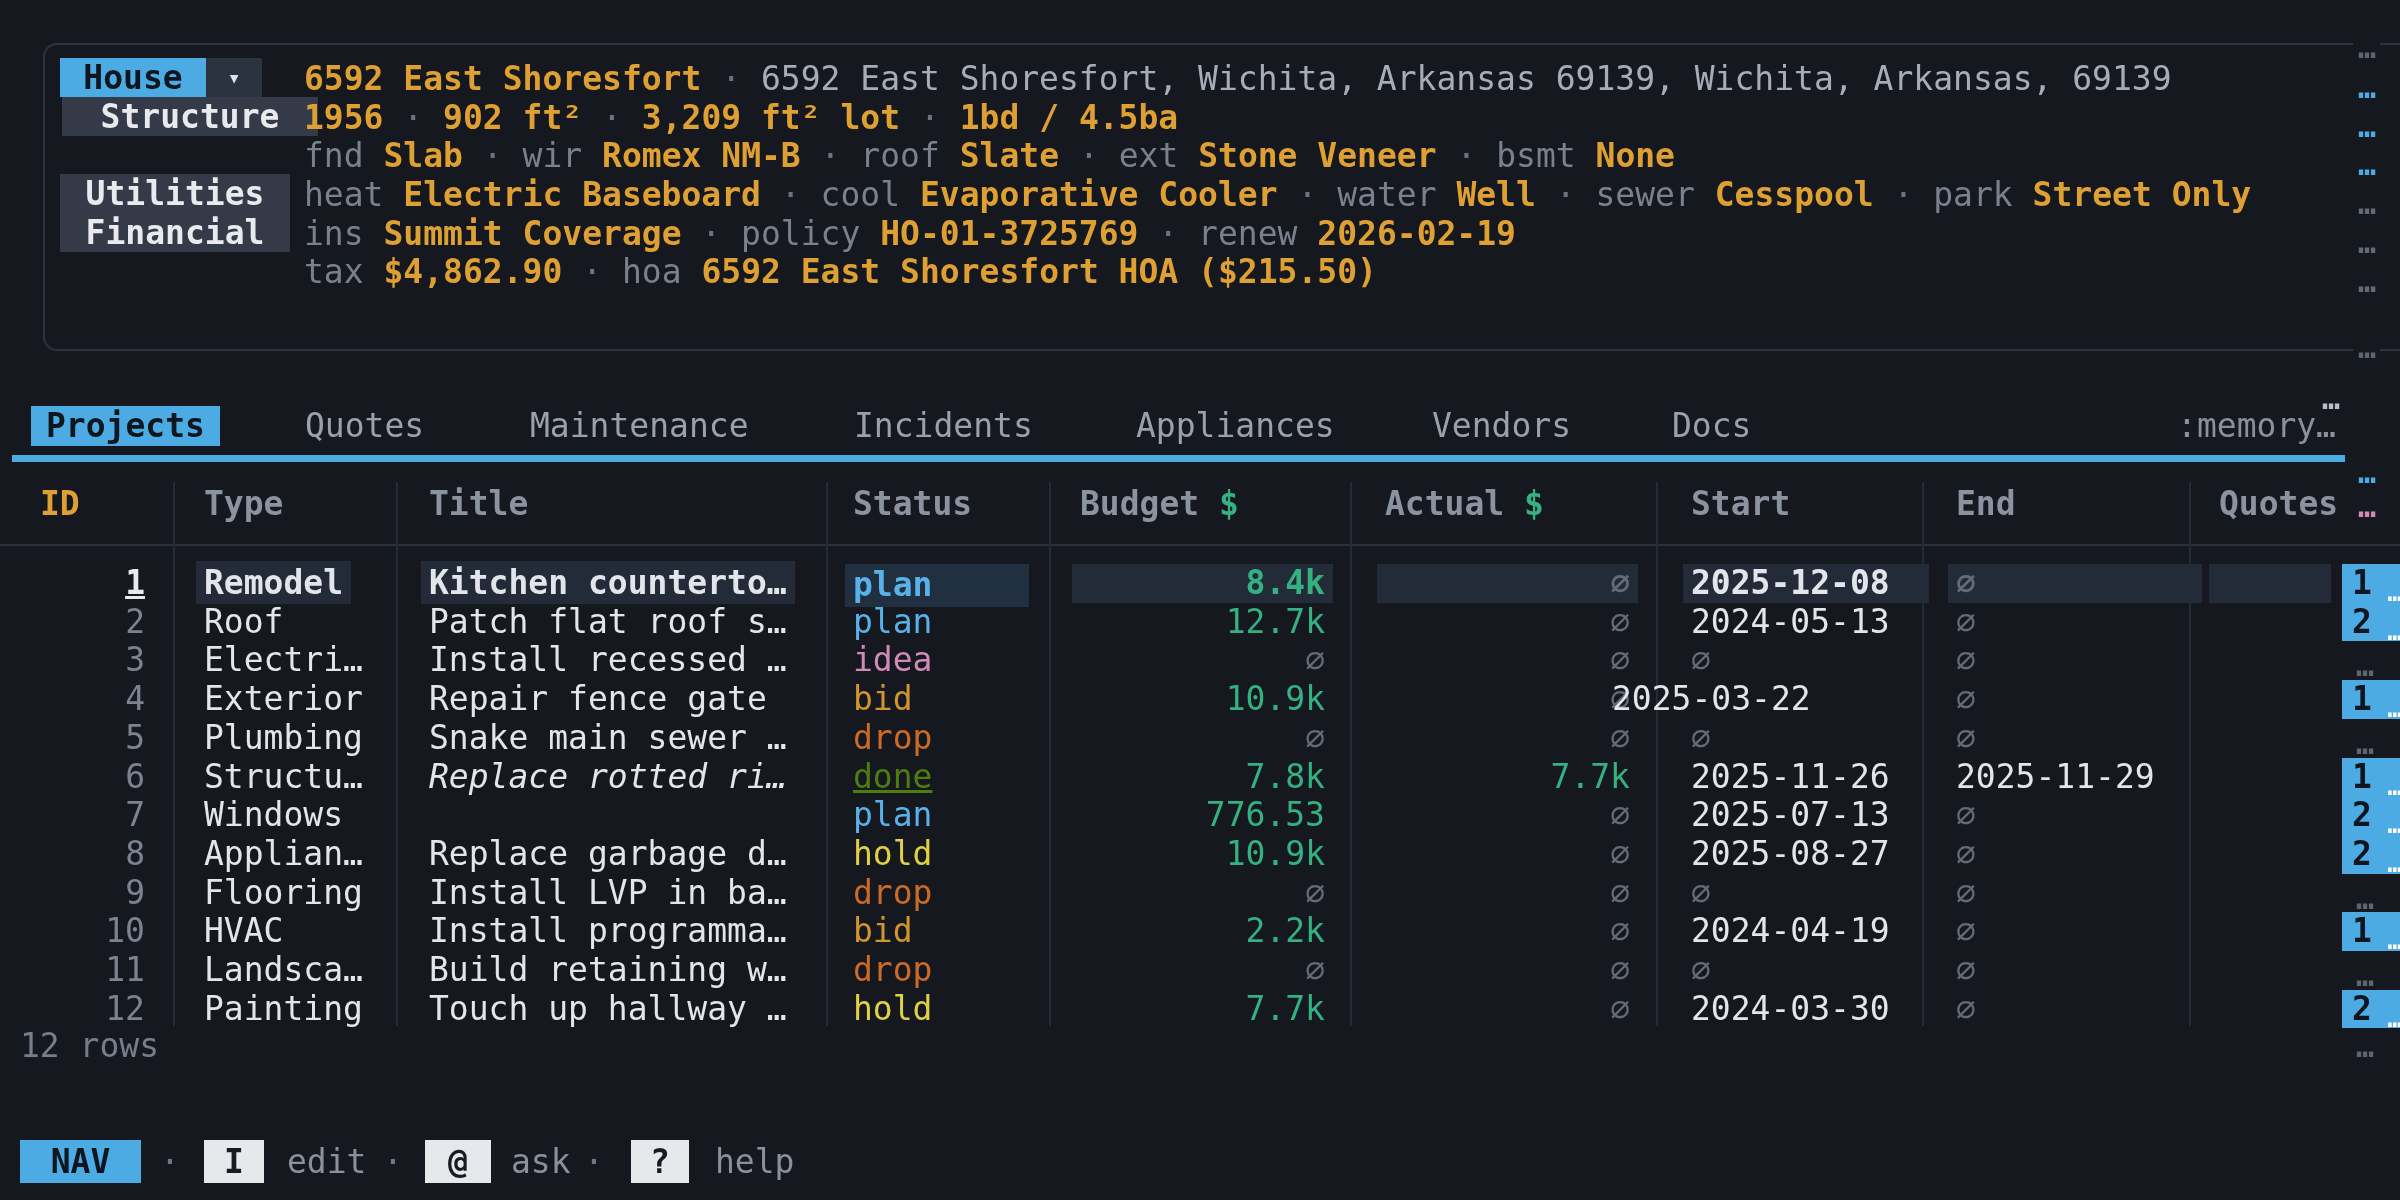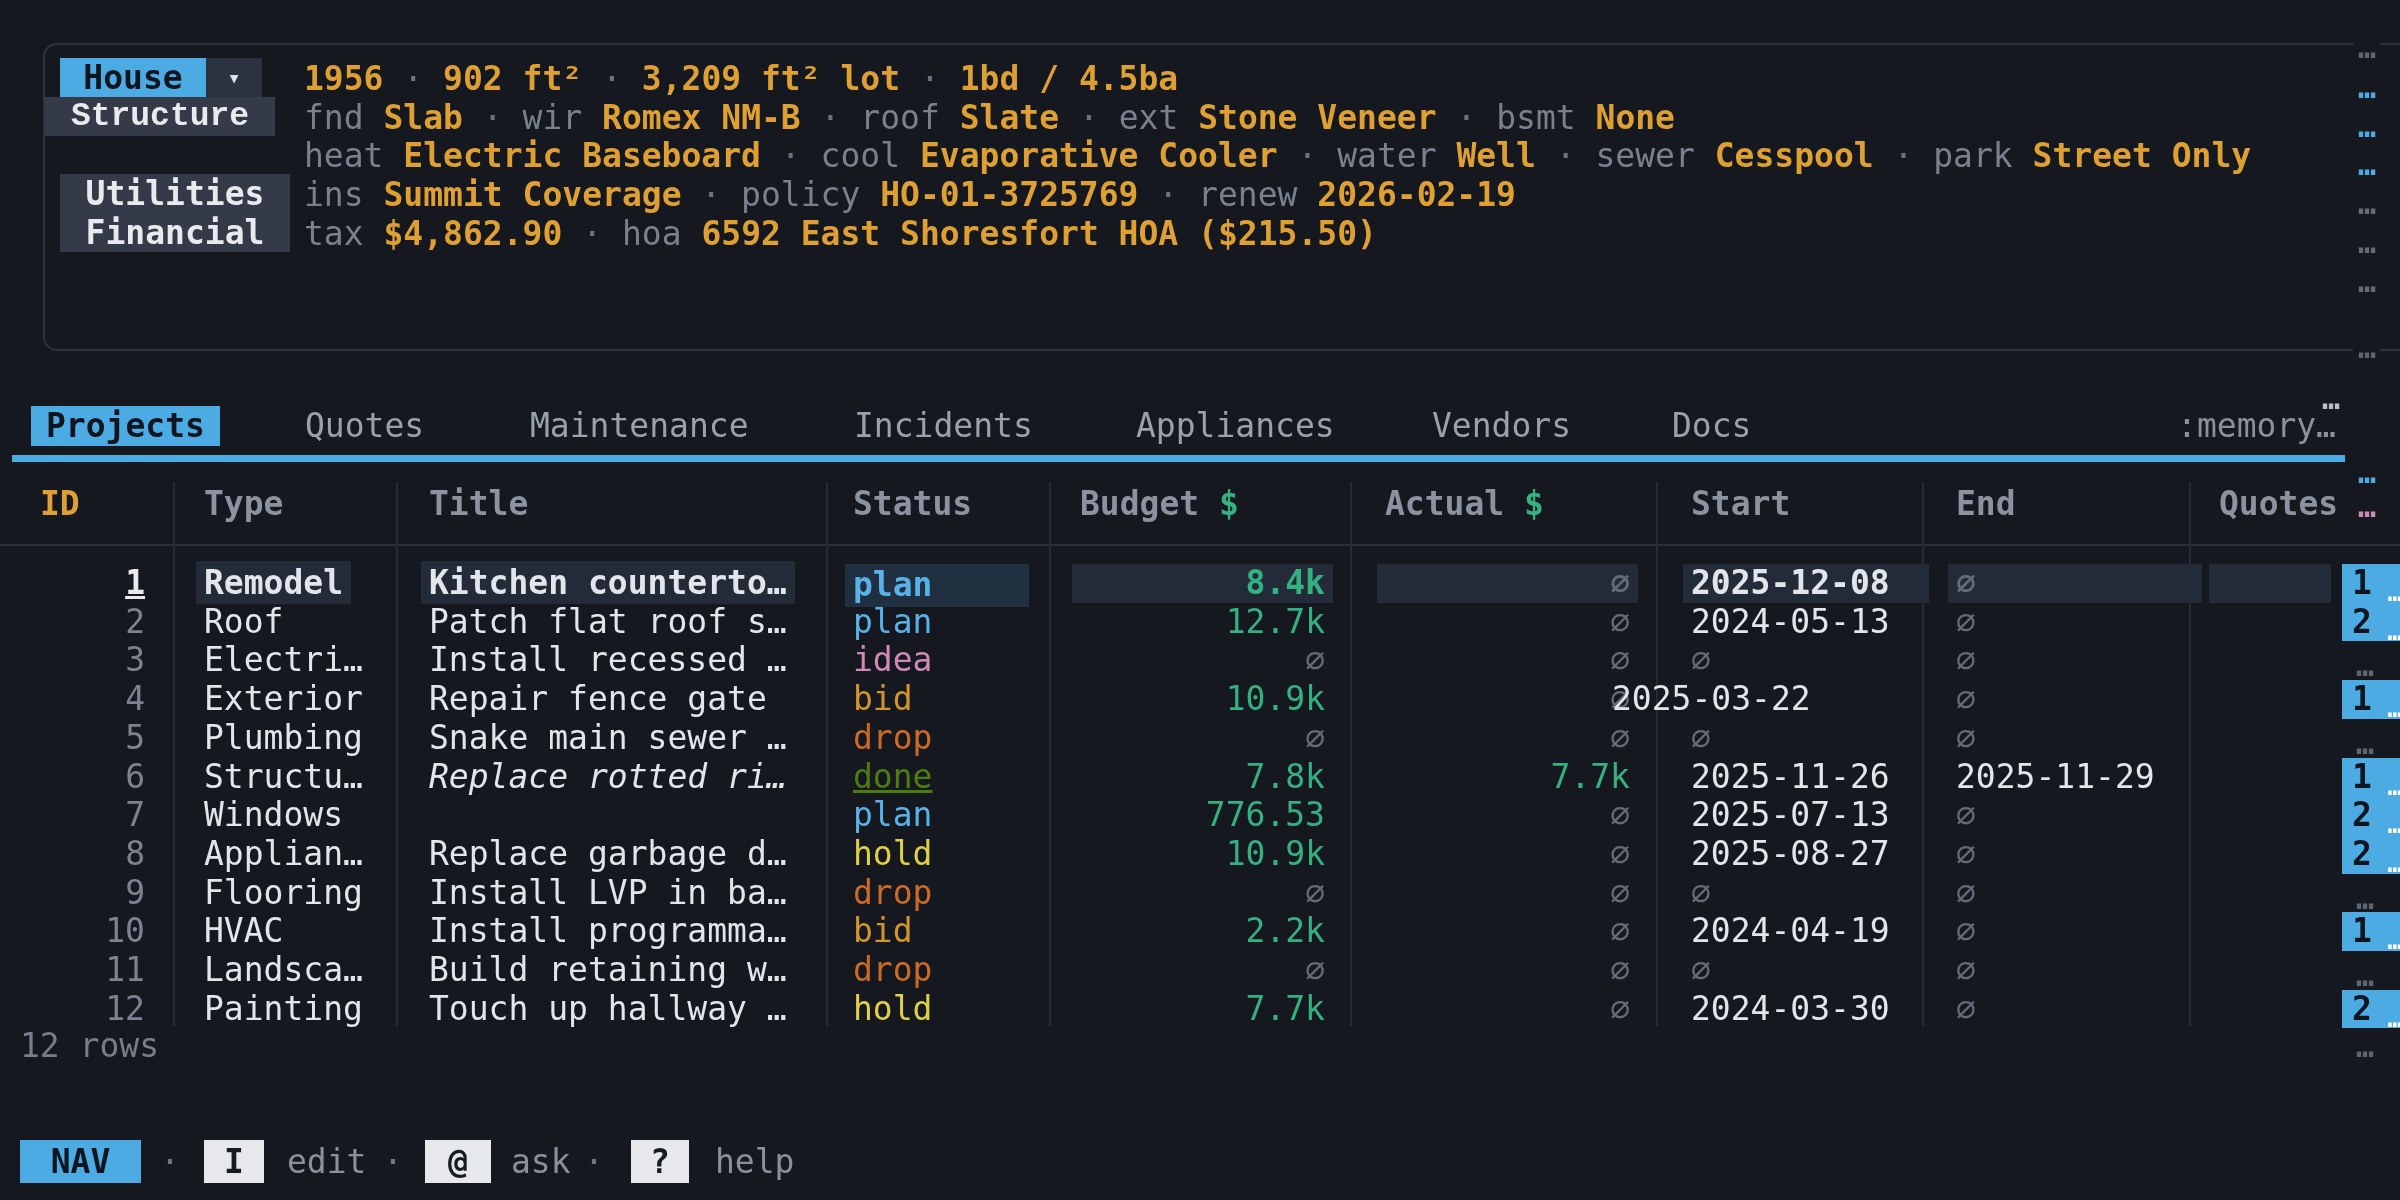--- a/index.html
+++ b/index.html
@@ -63,25 +63,26 @@
   .slabel{position:absolute;top:1140px;height:43px;line-height:43px;color:#8a919b;}
   .sdot{position:absolute;top:1140px;height:43px;line-height:43px;color:#707886;}
 </style>
 </head>
 <body>
 
 <div id="panel">
   <div class="side-btn active" style="left:15px;top:13px;width:146px;height:39px;">House</div>
   <div class="caret-box" style="left:161px;top:13px;width:56px;height:39px;">▾</div>
   <div id="section-buttons">
-      <div class="side-btn" style="left: 0; top: 52px; width: 230px; height: 39px; font-family: Liberation Mono, monospace;">Structure</div>
+      <div class="side-btn" style="left: 17px; top: 52px; width: 256px; height: 39px;">Structure</div>
       <div class="side-btn" style="left: 15px; top: 129px; width: 230px; height: 39px;">Utilities</div>
       <div class="side-btn" style="left: 15px; top: 168px; width: 230px; height: 39px; text-align: center;">Financial</div>
     </div>
   <div id="panel-lines" class="abs" style="left:259px;top:15px;">
+      <div class="pline"><span class="v">6592 East Shoresfort</span><span class="s"> · </span><span class="a">6592 East Shoresfort, Wichita, Arkansas 69139, Wichita, Arkansas, 69139</span></div>
       <div class="pline"><span class="v">1956</span><span class="s"> · </span><span class="v">902 ft²</span><span class="s"> · </span><span class="v">3,209 ft² lot</span><span class="s"> · </span><span class="v">1bd / 4.5ba</span></div>
       <div class="pline"><span class="l">fnd </span><span class="v">Slab</span><span class="s"> · </span><span class="l">wir </span><span class="v">Romex NM-B</span><span class="s"> · </span><span class="l">roof </span><span class="v">Slate</span><span class="s"> · </span><span class="l">ext </span><span class="v">Stone Veneer</span><span class="s"> · </span><span class="l">bsmt </span><span class="v">None</span></div>
       <div class="pline"><span class="l">heat </span><span class="v">Electric Baseboard</span><span class="s"> · </span><span class="l">cool </span><span class="v">Evaporative Cooler</span><span class="s"> · </span><span class="l">water </span><span class="v">Well</span><span class="s"> · </span><span class="l">sewer </span><span class="v">Cesspool</span><span class="s"> · </span><span class="l">park </span><span class="v">Street Only</span></div>
       <div class="pline"><span class="l">ins </span><span class="v">Summit Coverage</span><span class="s"> · </span><span class="l">policy </span><span class="v">HO-01-3725769</span><span class="s"> · </span><span class="l">renew </span><span class="v">2026-02-19</span></div>
       <div class="pline"><span class="l">tax </span><span class="v">$4,862.90</span><span class="s"> · </span><span class="l">hoa </span><span class="v">6592 East Shoresfort HOA ($215.50)</span></div>
     </div>
   <div id="panel-marks">
       <span class="more onborder" style="position: absolute; left: 2308px; top: -12px;">…</span>
       <span class="more blue" style="position: absolute; left: 2313px; top: 28px;">…</span>
       <span class="more blue" style="position: absolute; left: 2313px; top: 66.7px;">…</span>

